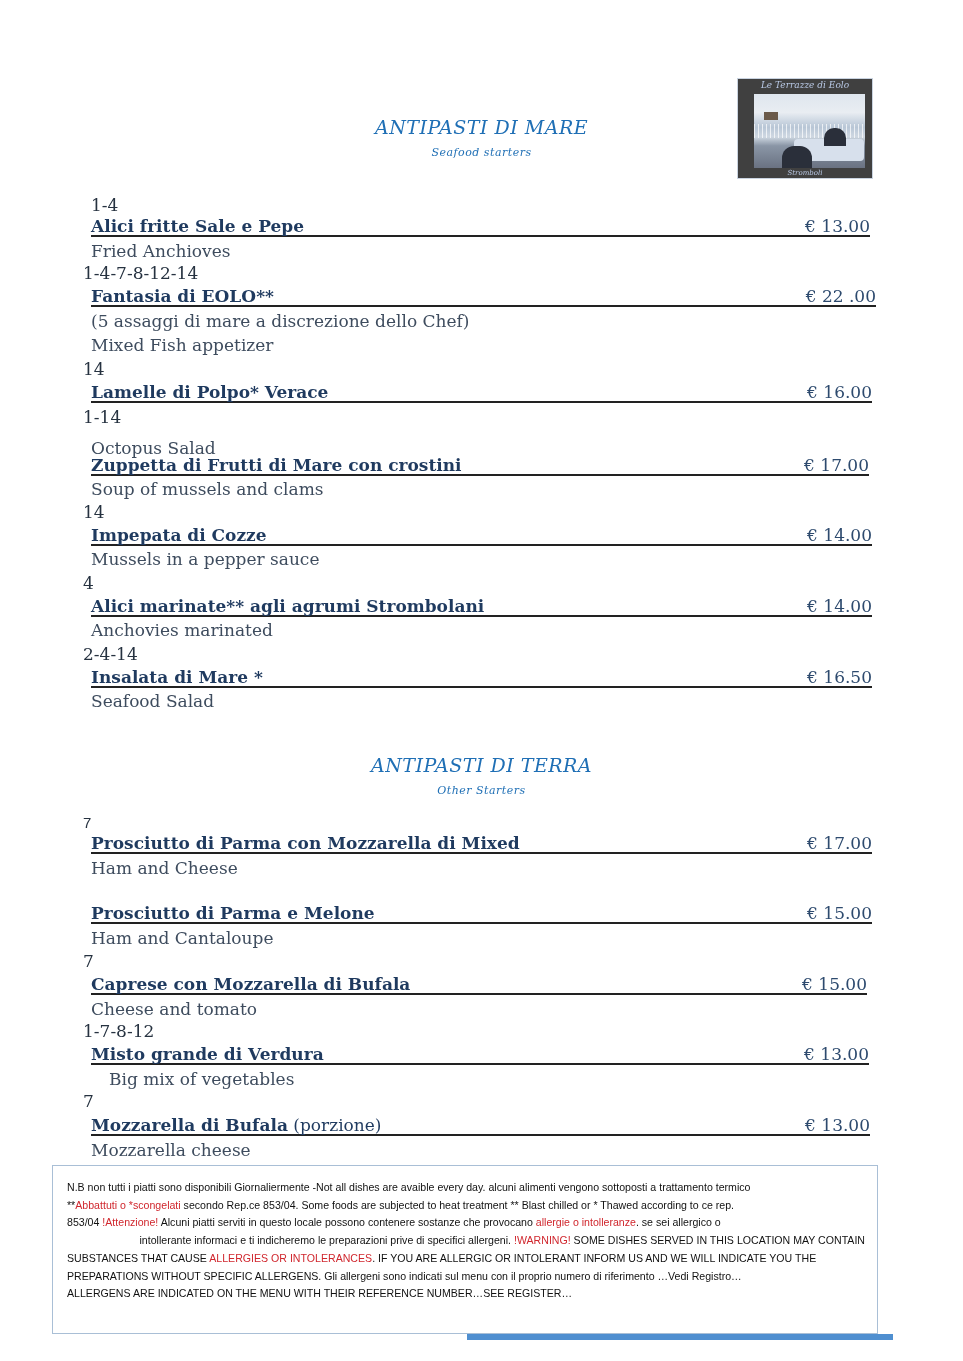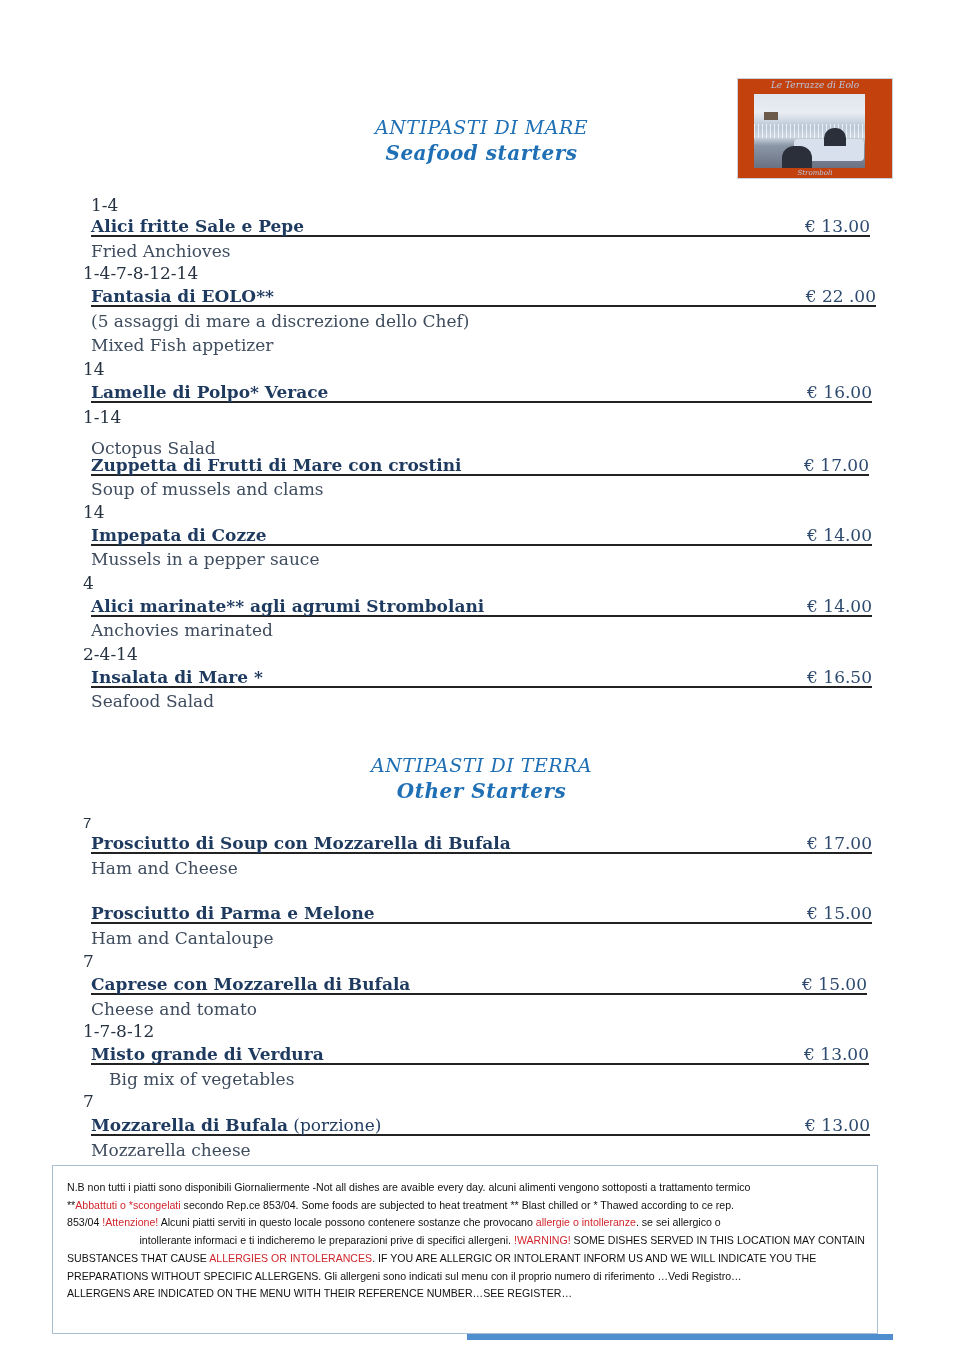--- a/index.html
+++ b/index.html
@@ -6,24 +6,24 @@
   body {
     width: 963px; height: 1361px; background: #ffffff; position: relative; overflow: hidden;
     font-family: "DejaVu Serif", "Liberation Serif", serif;
   }
   .heading {
     position: absolute; left: 0; width: 963px; text-align: center;
     color: #1f6fb5; font-family: "DejaVu Serif", serif; font-style: italic;
     letter-spacing: 0.5px;
   }
   .heading .h1 { font-size: 19px; line-height: 24px; display:block; }
-  .heading .h2 { font-size: 20px; line-height: 22px; display:block; font-weight: bold; text-align: center; }
+  .heading .h2 { font-size: 11px; line-height: 22px; display:block; font-weight: normal; text-align: center; }
   .logo {
-    position: absolute; left: 737px; top: 78px; width: 156px; height: 101px;
-    background: #c2410c; box-sizing: border-box; border: 1px solid #c9d3e0;
+    position: absolute; left: 737px; top: 78px; width: 136px; height: 101px;
+    background: #404040; box-sizing: border-box; border: 1px solid #c9d3e0;
   }
   .logo .title {
     position: absolute; left: 0; right: 0; top: 1px; text-align: center;
     color: #b9c9e6; font-family: "DejaVu Serif", serif; font-style: italic; font-size: 9px;
   }
   .logo .photo {
     position: absolute; left: 16px; top: 15px; width: 111px; height: 74px;
     background: linear-gradient(#dfe6ee 0%, #e9edf2 25%, #b8c6d6 45%, #cfd8e2 58%, #8a96a6 70%, #6a7282 100%);
     overflow: hidden;
   }
@@ -132,21 +132,21 @@
 </div>
 <div class="line desc" style="left:91px; top:690px;">Seafood Salad</div>
 
 <div class="heading" style="top:753px;">
   <span class="h1">ANTIPASTI DI TERRA</span>
   <span class="h2" style="margin-top:3px;">Other Starters</span>
 </div>
 
 <div class="line allergen sans" style="left:83px; top:812px;">7</div>
 <div class="item-row" style="left:91px; top:832px; width:781px;">
-  <span class="item-name">Prosciutto di Soup con Mozzarella di Bufala</span>
+  <span class="item-name">Prosciutto di Parma con Mozzarella di Mixed</span>
   <span class="price">€  17.00</span>
 </div>
 <div class="line desc" style="left:91px; top:857px;">Ham and Cheese</div>
 
 <div class="item-row" style="left:91px; top:902px; width:781px;">
   <span class="item-name">Prosciutto di Parma e Melone</span>
   <span class="price">€  15.00</span>
 </div>
 <div class="line desc" style="left:91px; top:927px;">Ham and Cantaloupe</div>
 

